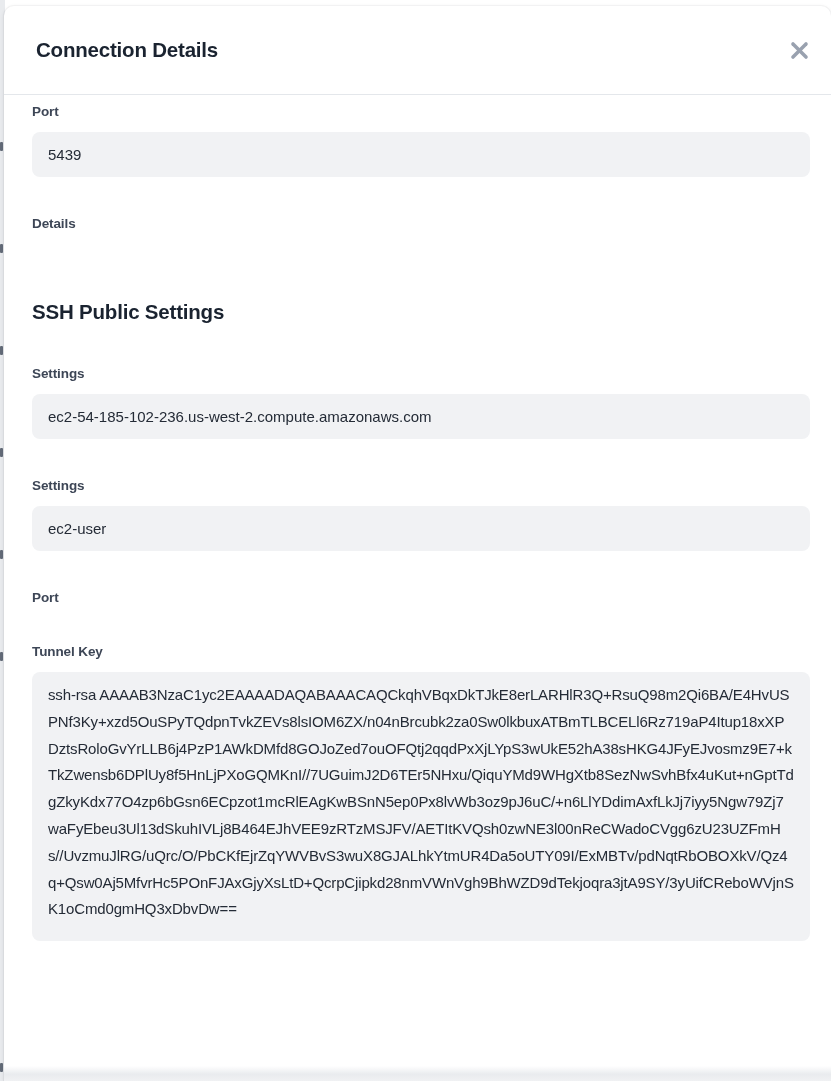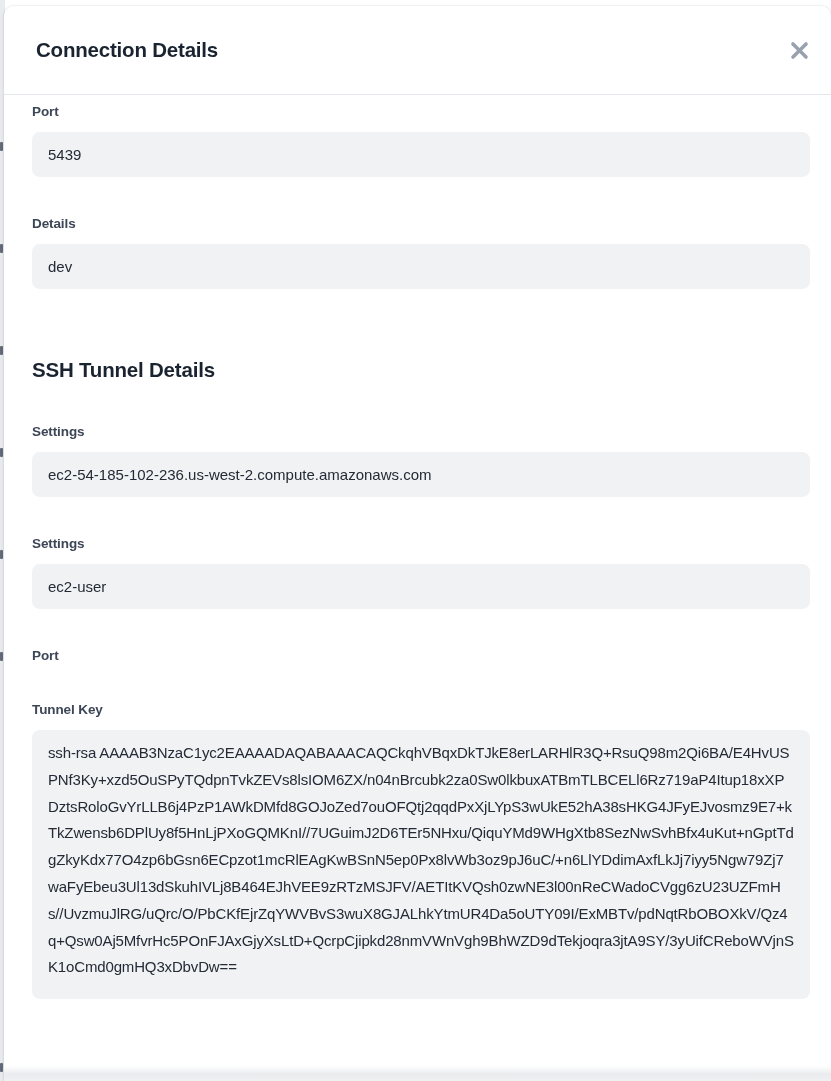--- a/index.html
+++ b/index.html
@@ -105,24 +105,23 @@
 
   <div class="modal-body">
 
     <div class="field-group">
       <label class="field-label">Port</label>
       <input class="field-input" type="text" value="5439" style="">
     </div>
 
     <div class="field-group">
       <label class="field-label">Details</label>
-      <input class="field-input" type="text" value="dev" style="">
     </div>
 
-    <h2 class="section-heading">SSH Tunnel Details</h2>
+    <h2 class="section-heading">SSH Public Settings</h2>
 
     <div class="field-group">
       <label class="field-label">Settings</label>
       <input class="field-input" type="text" value="ec2-54-185-102-236.us-west-2.compute.amazonaws.com" style="">
     </div>
 
     <div class="field-group">
       <label class="field-label">Settings</label>
       <input class="field-input" type="text" value="ec2-user" style="">
     </div>

